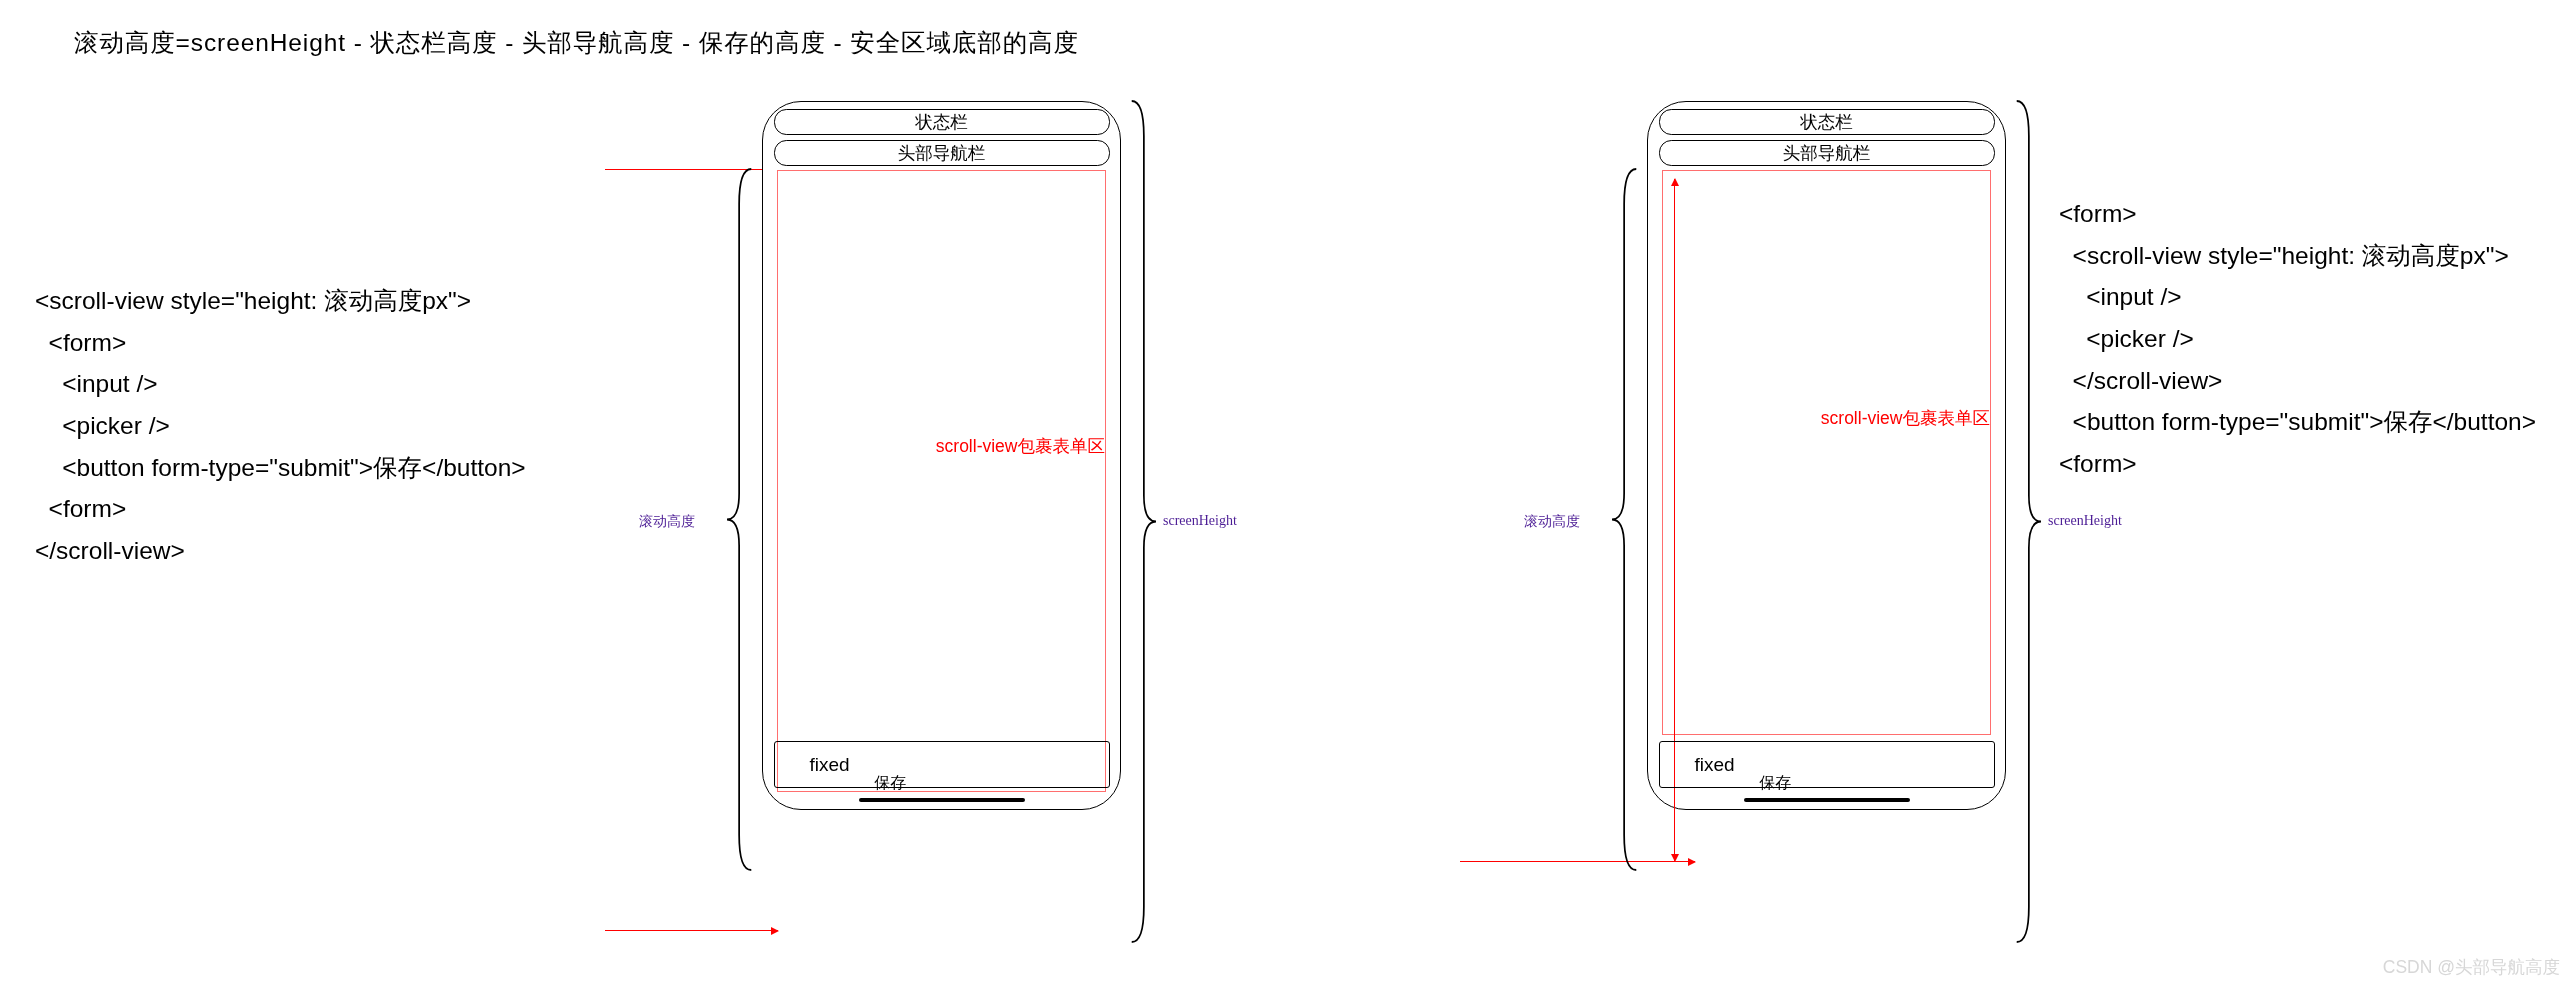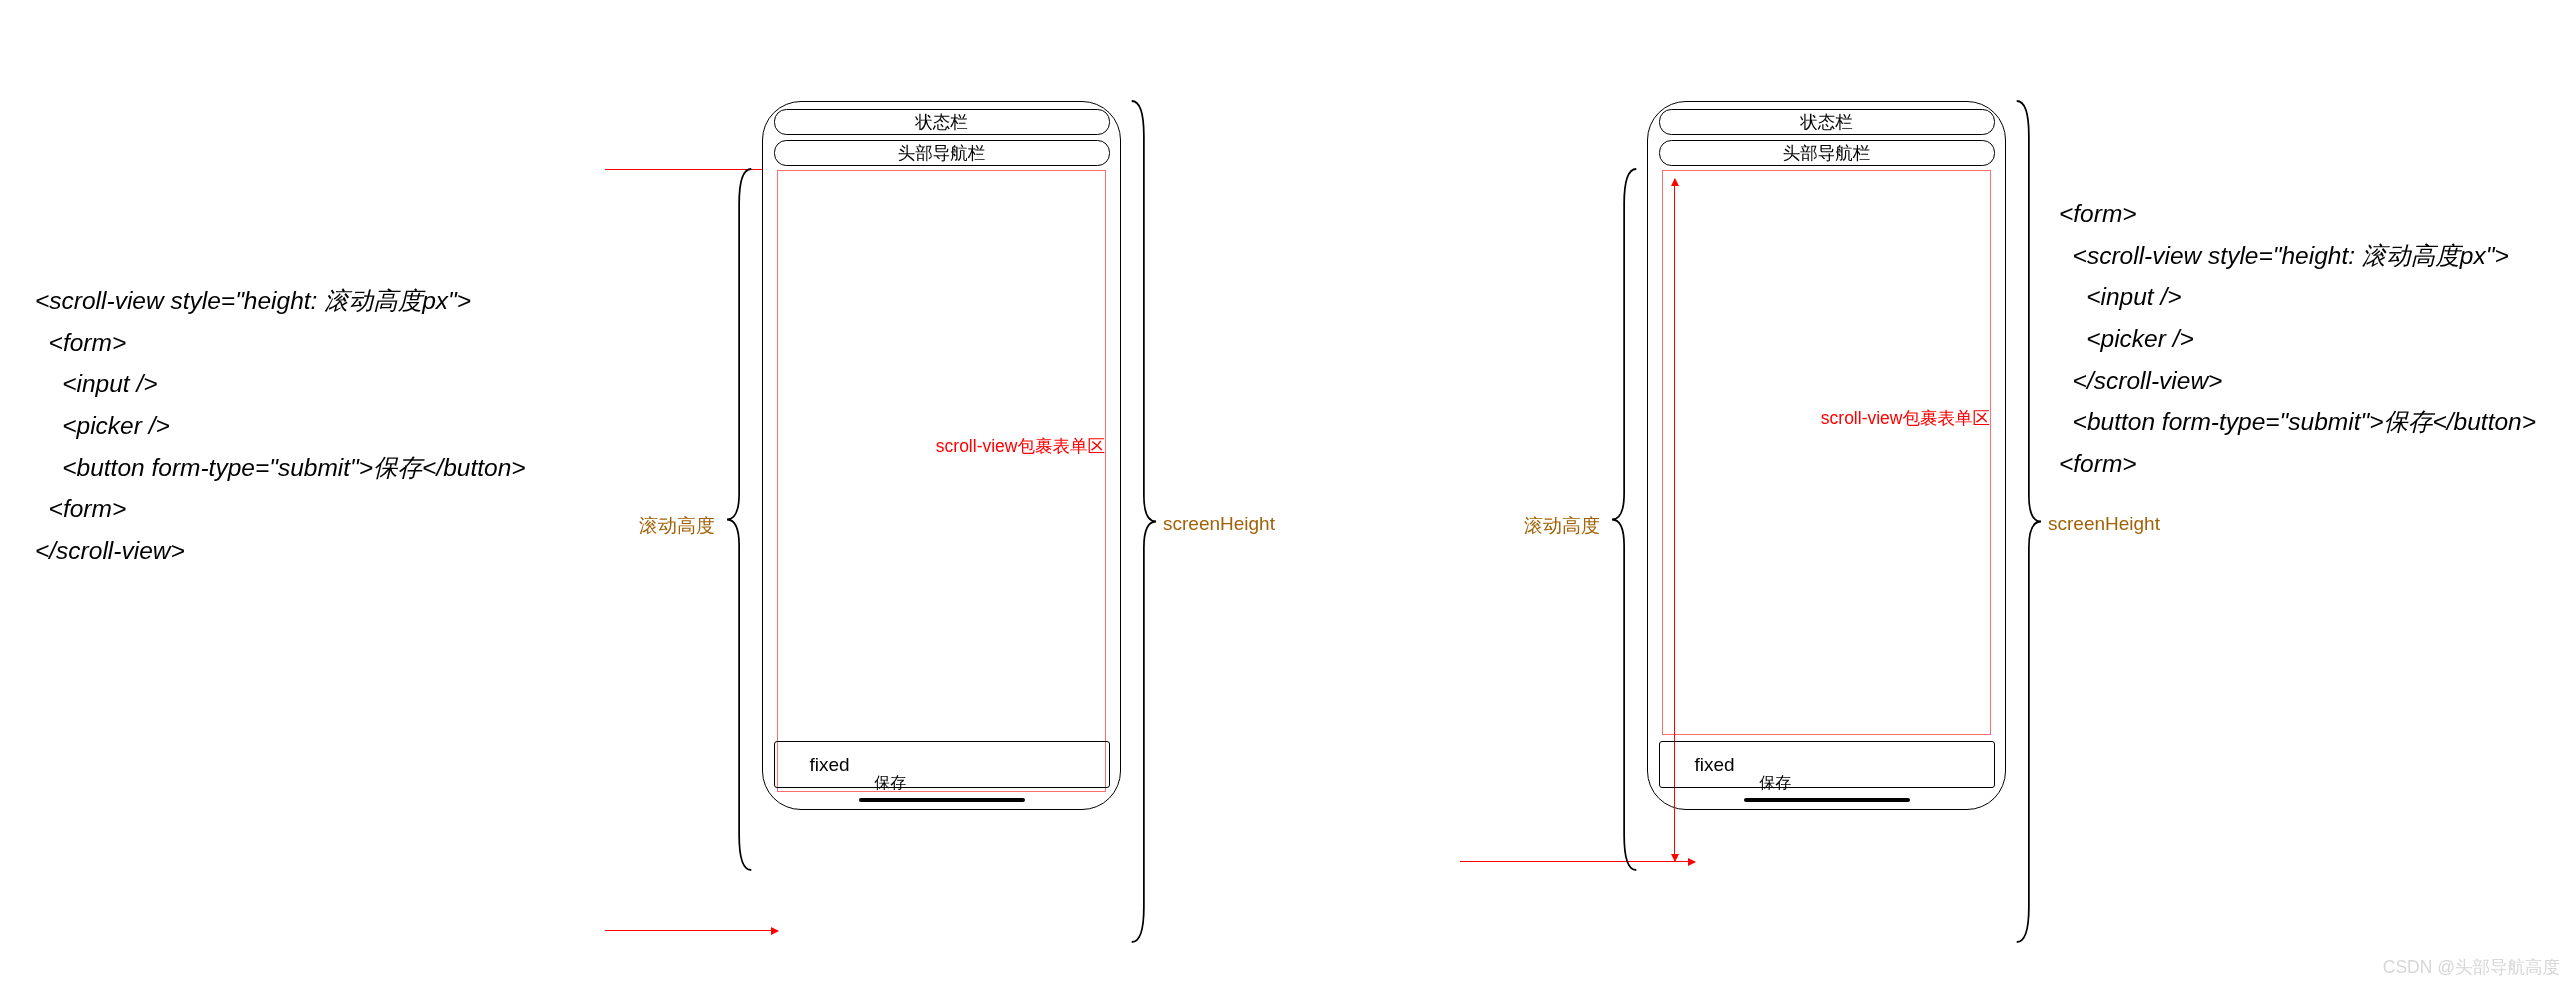--- a/index.html
+++ b/index.html
@@ -19,21 +19,20 @@
     letter-spacing: 0.9px;
   }
 
   
   .codeblock {
     position: absolute;
     font-size: 24.5px;
     line-height: 1.7;
     white-space: pre;
     font-family: "Microsoft YaHei", "PingFang SC", sans-serif;
-    font-style: italic;
   }
   .codeblock.left { left: 35px; top: 280px; }
   .codeblock.right { left: 2059px; top: 193px; }
 
   
   .phone-wrap {
     position: absolute;
     top: 101px;
   }
   .phone-wrap.left  { left: 762px; }
@@ -136,36 +135,38 @@
 
   
   .brace {
     position: absolute; width: 26px;
   }
   .brace svg { width: 100%; height: 100%; overflow: visible; }
   .brace path { fill: none; stroke: #000; stroke-width: 2; }
 
   .brace-label {
     position: absolute;
-    font-size: 19px;
-    color: #a16207;
+    font-size: 14px;
+    color: #4c1d95;
+    font-family: Liberation Serif, serif;
   }
 
   .watermark {
     position: absolute;
     right: 16px; bottom: 8.8px;
     font-size: 17.5px; color: #d7d7d7;
     font-family: Arial, sans-serif;
   }
 </style>
 </head>
 <body>
 
 <div class="canvas">
 
+  <div class="title">滚动高度=screenHeight - 状态栏高度 - 头部导航高度 - 保存的高度 - 安全区域底部的高度</div>
 
   <div class="codeblock left">&lt;scroll-view style="height: 滚动高度px"&gt;
   &lt;form&gt;
     &lt;input /&gt;
     &lt;picker /&gt;
     &lt;button form-type="submit"&gt;保存&lt;/button&gt;
   &lt;form&gt;
 &lt;/scroll-view&gt;</div>
 
   <div class="codeblock right">&lt;form&gt;

